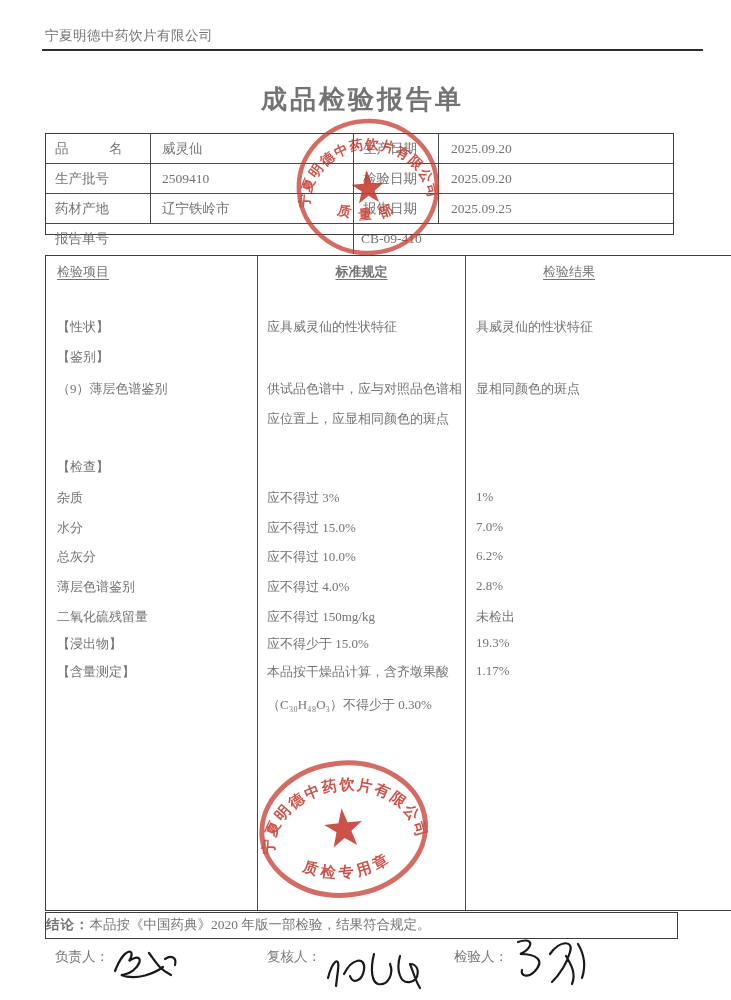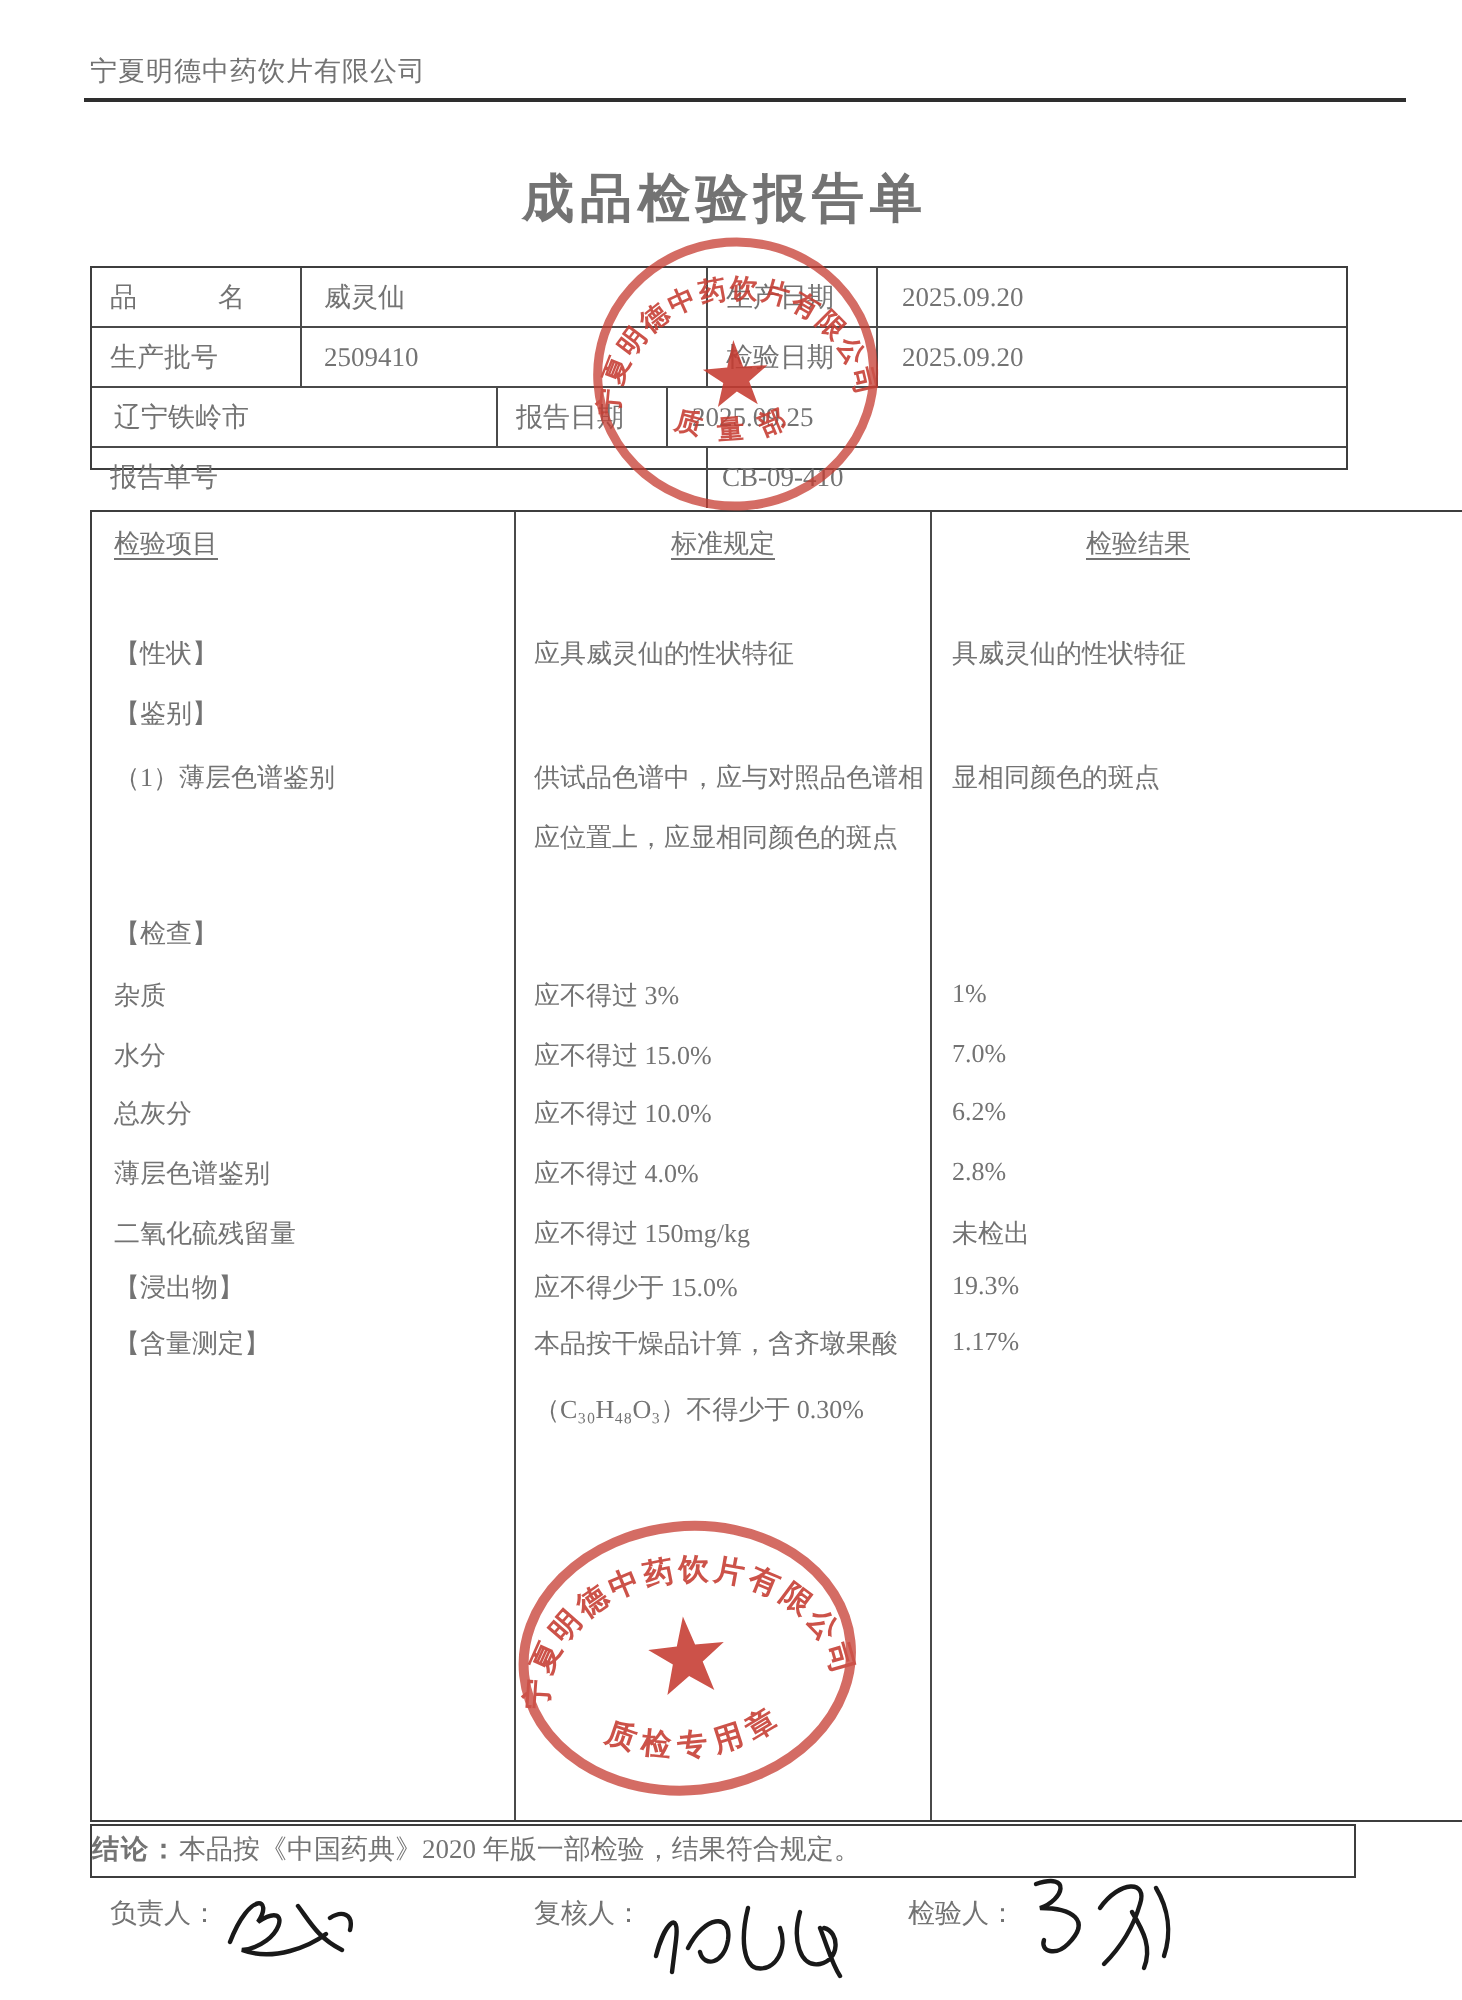--- a/index.html
+++ b/index.html
@@ -24,21 +24,21 @@
   .cc{width:85px;border-right:1px solid #4a4a4a;padding-left:9px;box-sizing:border-box;}
   .cd{flex:1;padding-left:12px;}
   .ce{width:308px;border-right:1px solid #4a4a4a;padding-left:9px;box-sizing:border-box;}
   .cf{flex:1;padding-left:7px;}
   
   .insp{position:absolute;left:45px;top:255px;width:691px;height:656px;
         border:1.5px solid #3d3d3d;box-sizing:border-box;font-size:13px;}
   .vline{position:absolute;top:0;bottom:0;width:1px;background:#4a4a4a;}
   .v1{left:211px;} .v2{left:419px;}
   .ihead{position:absolute;top:7px;text-decoration:underline;text-underline-offset:3px;}
-  .h1{left:11px;} .h2{left:212px;width:207px;text-align:center;} .h3{left:420px;width:206px;text-align:center;}
+  .h1{left:11px;} .h2{left:212px;width:207px;text-align:center;font-weight:bold;} .h3{left:420px;width:206px;text-align:center;}
   .iline{position:absolute;left:0;right:0;height:22px;}
   .iline span{position:absolute;white-space:nowrap;}
   .c1{left:11px;} .c2{left:221px;} .c3{left:430px;}
   
   .stamp{position:absolute;opacity:.88;}
   .stamp-top{left:293px;top:113px;transform:rotate(-4deg);}
   .stamp-bottom{left:256px;top:756px;transform:rotate(-6deg);}
   
   .concl{position:absolute;left:45px;top:912px;width:633px;height:27px;
          border:1.5px solid #3d3d3d;box-sizing:border-box;font-size:13.5px;
@@ -65,20 +65,21 @@
       <div class="cc">生产日期</div>
       <div class="cd">2025.09.20</div>
     </div>
     <div class="irow">
       <div class="ca">生产批号</div>
       <div class="cb">2509410</div>
       <div class="cc">检验日期</div>
       <div class="cd">2025.09.20</div>
     </div>
     <div class="irow">
+      <div class="ca">药材产地</div>
       <div class="cb">辽宁铁岭市</div>
       <div class="cc">报告日期</div>
       <div class="cd">2025.09.25</div>
     </div>
     <div class="irow">
       <div class="ce">报告单号</div>
       <div class="cf">CB-09-410</div>
     </div>
   </div>
 
@@ -93,21 +94,21 @@
       <span class="c1">【性状】</span>
       <span class="c2">应具威灵仙的性状特征</span>
       <span class="c3">具威灵仙的性状特征</span>
     </div>
     <div class="iline" style="top:92px">
       <span class="c1">【鉴别】</span>
       <span class="c2"></span>
       <span class="c3"></span>
     </div>
     <div class="iline" style="top:124px">
-      <span class="c1">（1）薄层色谱鉴别</span>
+      <span class="c1">（9）薄层色谱鉴别</span>
       <span class="c2">供试品色谱中，应与对照品色谱相</span>
       <span class="c3">显相同颜色的斑点</span>
     </div>
     <div class="iline" style="top:154px">
       <span class="c1"></span>
       <span class="c2">应位置上，应显相同颜色的斑点</span>
       <span class="c3"></span>
     </div>
     <div class="iline" style="top:202px">
       <span class="c1">【检查】</span>

